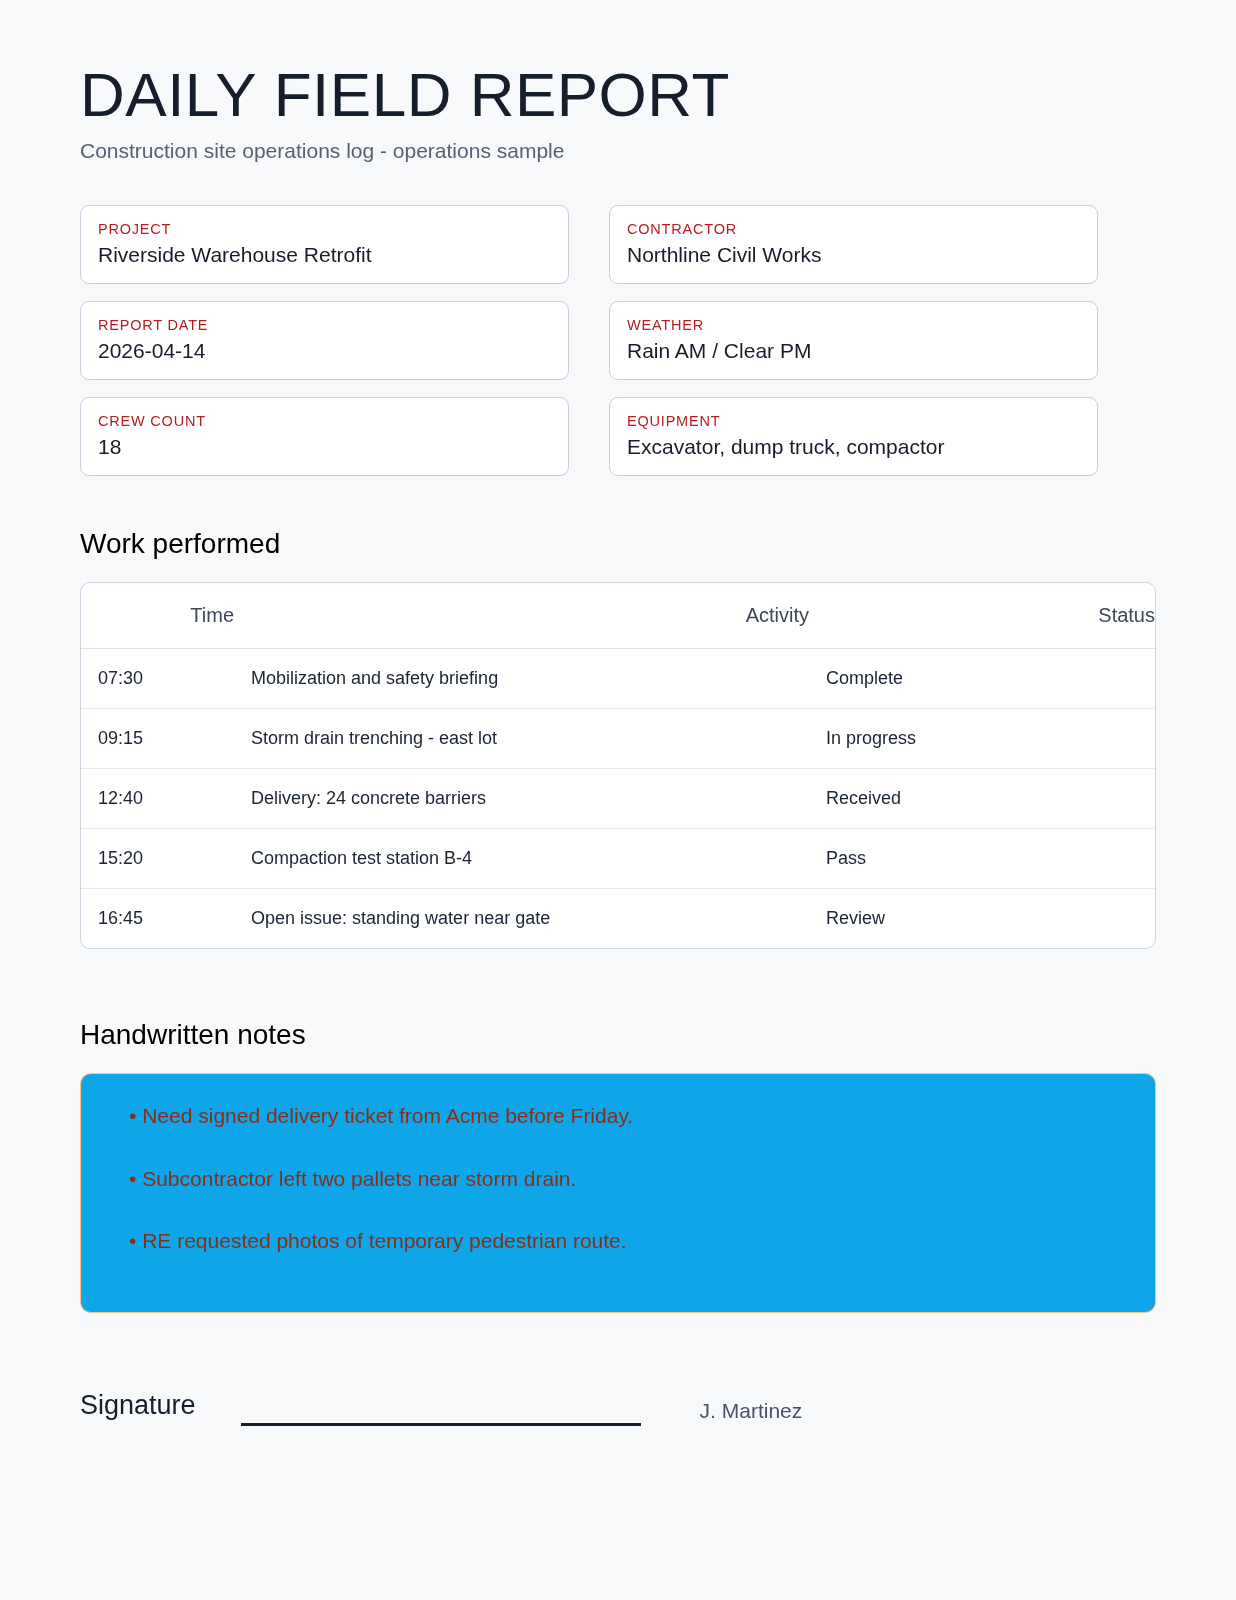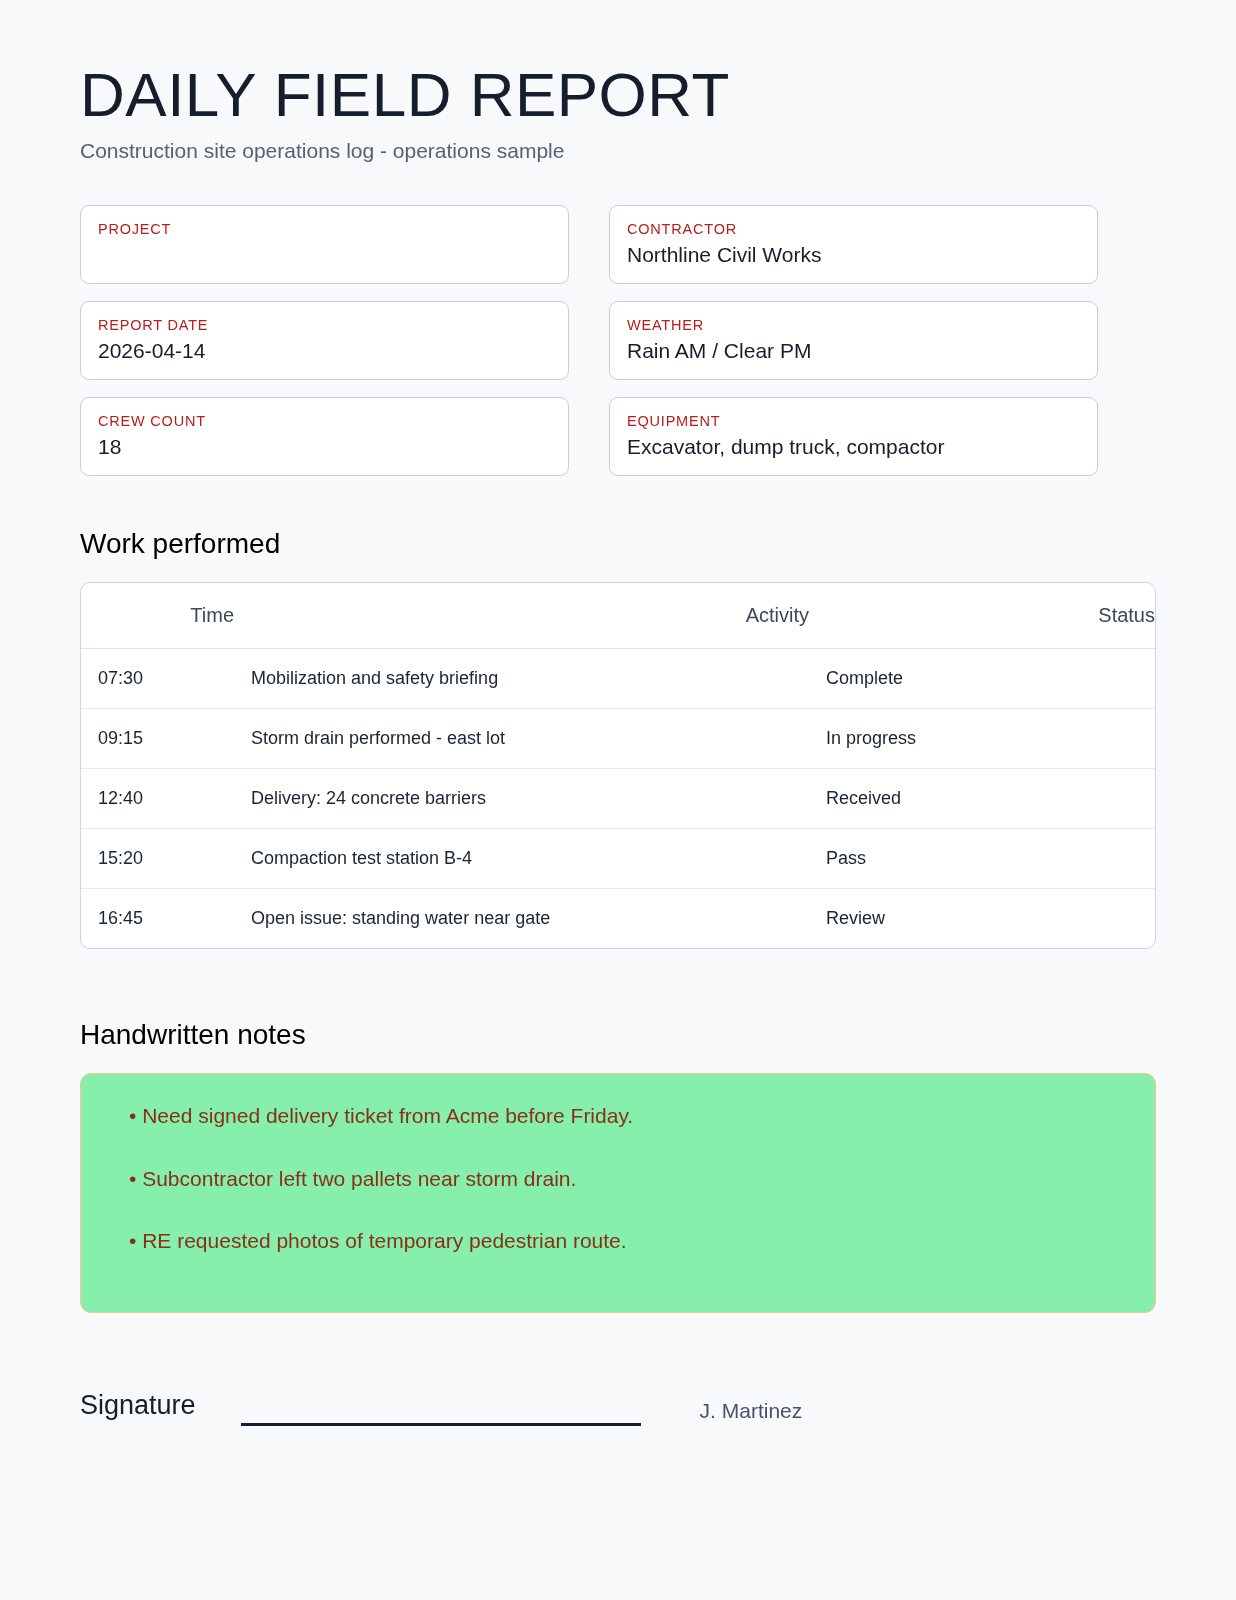--- a/index.html
+++ b/index.html
@@ -115,21 +115,21 @@
   .col-status { width: auto; }
   .status-complete,
   .status-received,
   .status-pass { color: #1a6b33; }
   .status-inprogress,
   .status-review { color: #b5471a; }
 
   
   .notes-box {
     box-sizing: border-box;
-    background: #86efac;
+    background: #0ea5e9;
     border: 1.6px solid #f2c68d;
     border-radius: 11px;
     padding: 28px 30px 48px 30px;
     min-height: 240px;
     margin-bottom: 58px;
   }
   .note-line {
     font-size: 21px;
     line-height: 1.35;
     color: #8a2f17;
@@ -170,20 +170,21 @@
 
 <div class="page">
 
   <h1 class="doc-title">DAILY FIELD REPORT</h1>
   <div class="doc-subtitle">Construction site operations log - operations sample</div>
 
   <div class="field-grid">
 
     <div class="field-card">
       <span class="field-label">PROJECT</span>
+      <span class="field-value">Riverside Warehouse Retrofit</span>
     </div>
 
     <div class="field-card">
       <span class="field-label">CONTRACTOR</span>
       <span class="field-value">Northline Civil Works</span>
     </div>
 
     <div class="field-card">
       <span class="field-label">REPORT DATE</span>
       <span class="field-value">2026-04-14</span>
@@ -218,21 +219,21 @@
         </tr>
       </thead>
       <tbody>
         <tr>
           <td>07:30</td>
           <td>Mobilization and safety briefing</td>
           <td class="status-complete">Complete</td>
         </tr>
         <tr>
           <td>09:15</td>
-          <td>Storm drain performed - east lot</td>
+          <td>Storm drain trenching - east lot</td>
           <td class="status-inprogress">In progress</td>
         </tr>
         <tr>
           <td>12:40</td>
           <td>Delivery: 24 concrete barriers</td>
           <td class="status-received">Received</td>
         </tr>
         <tr>
           <td>15:20</td>
           <td>Compaction test station B-4</td>

